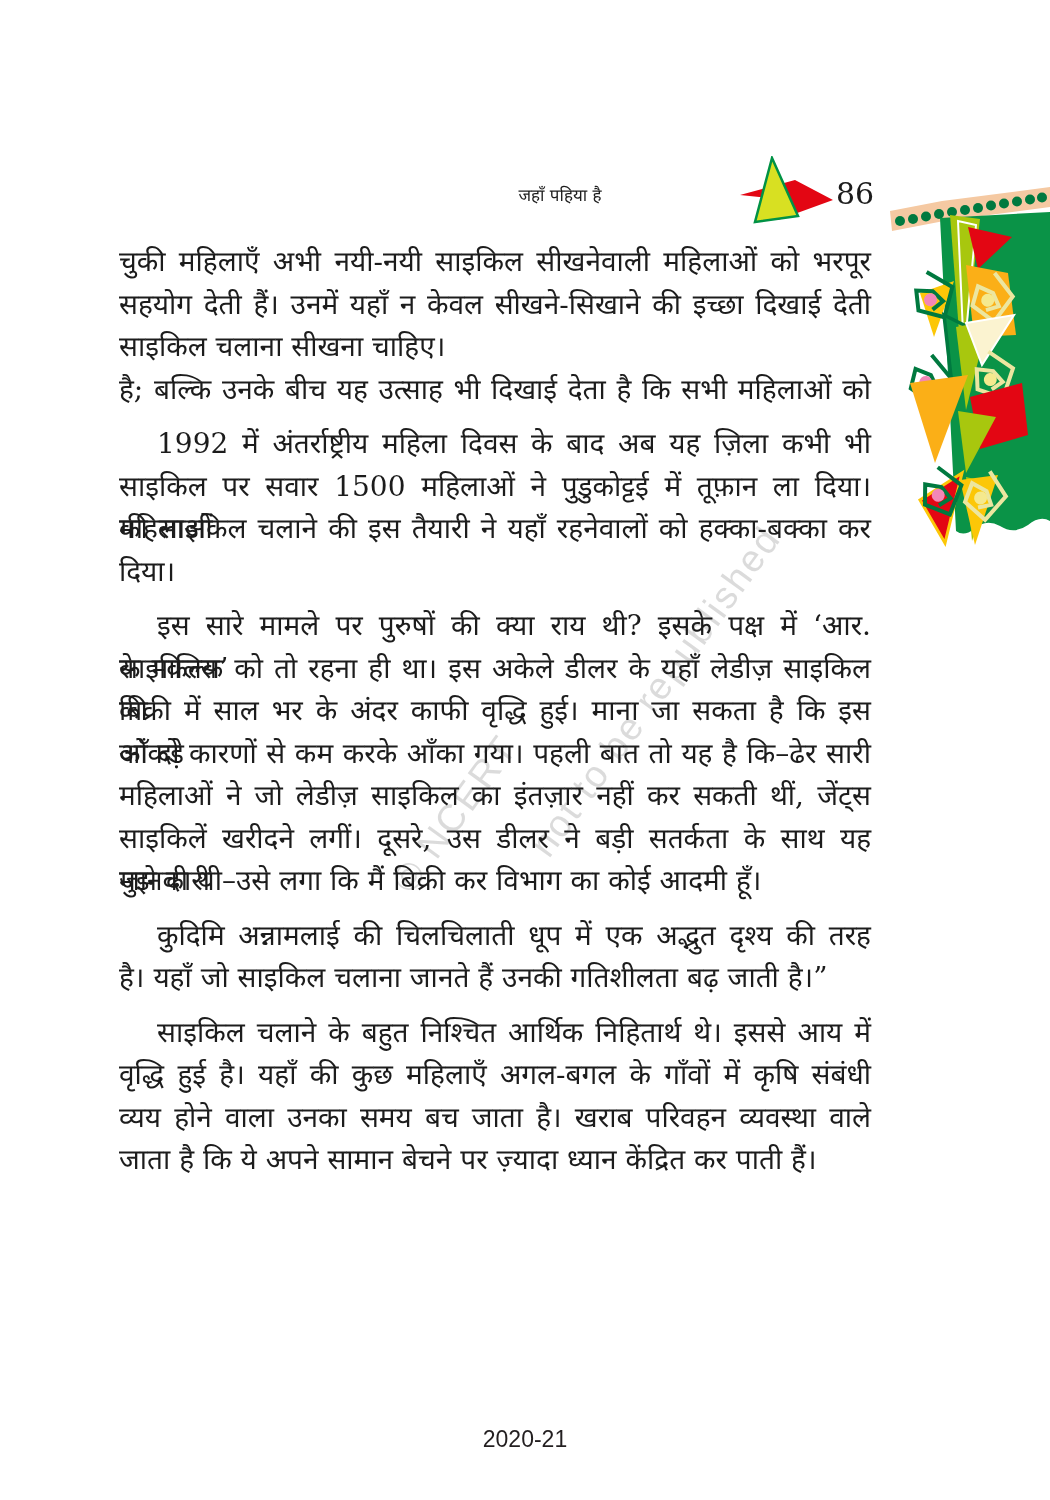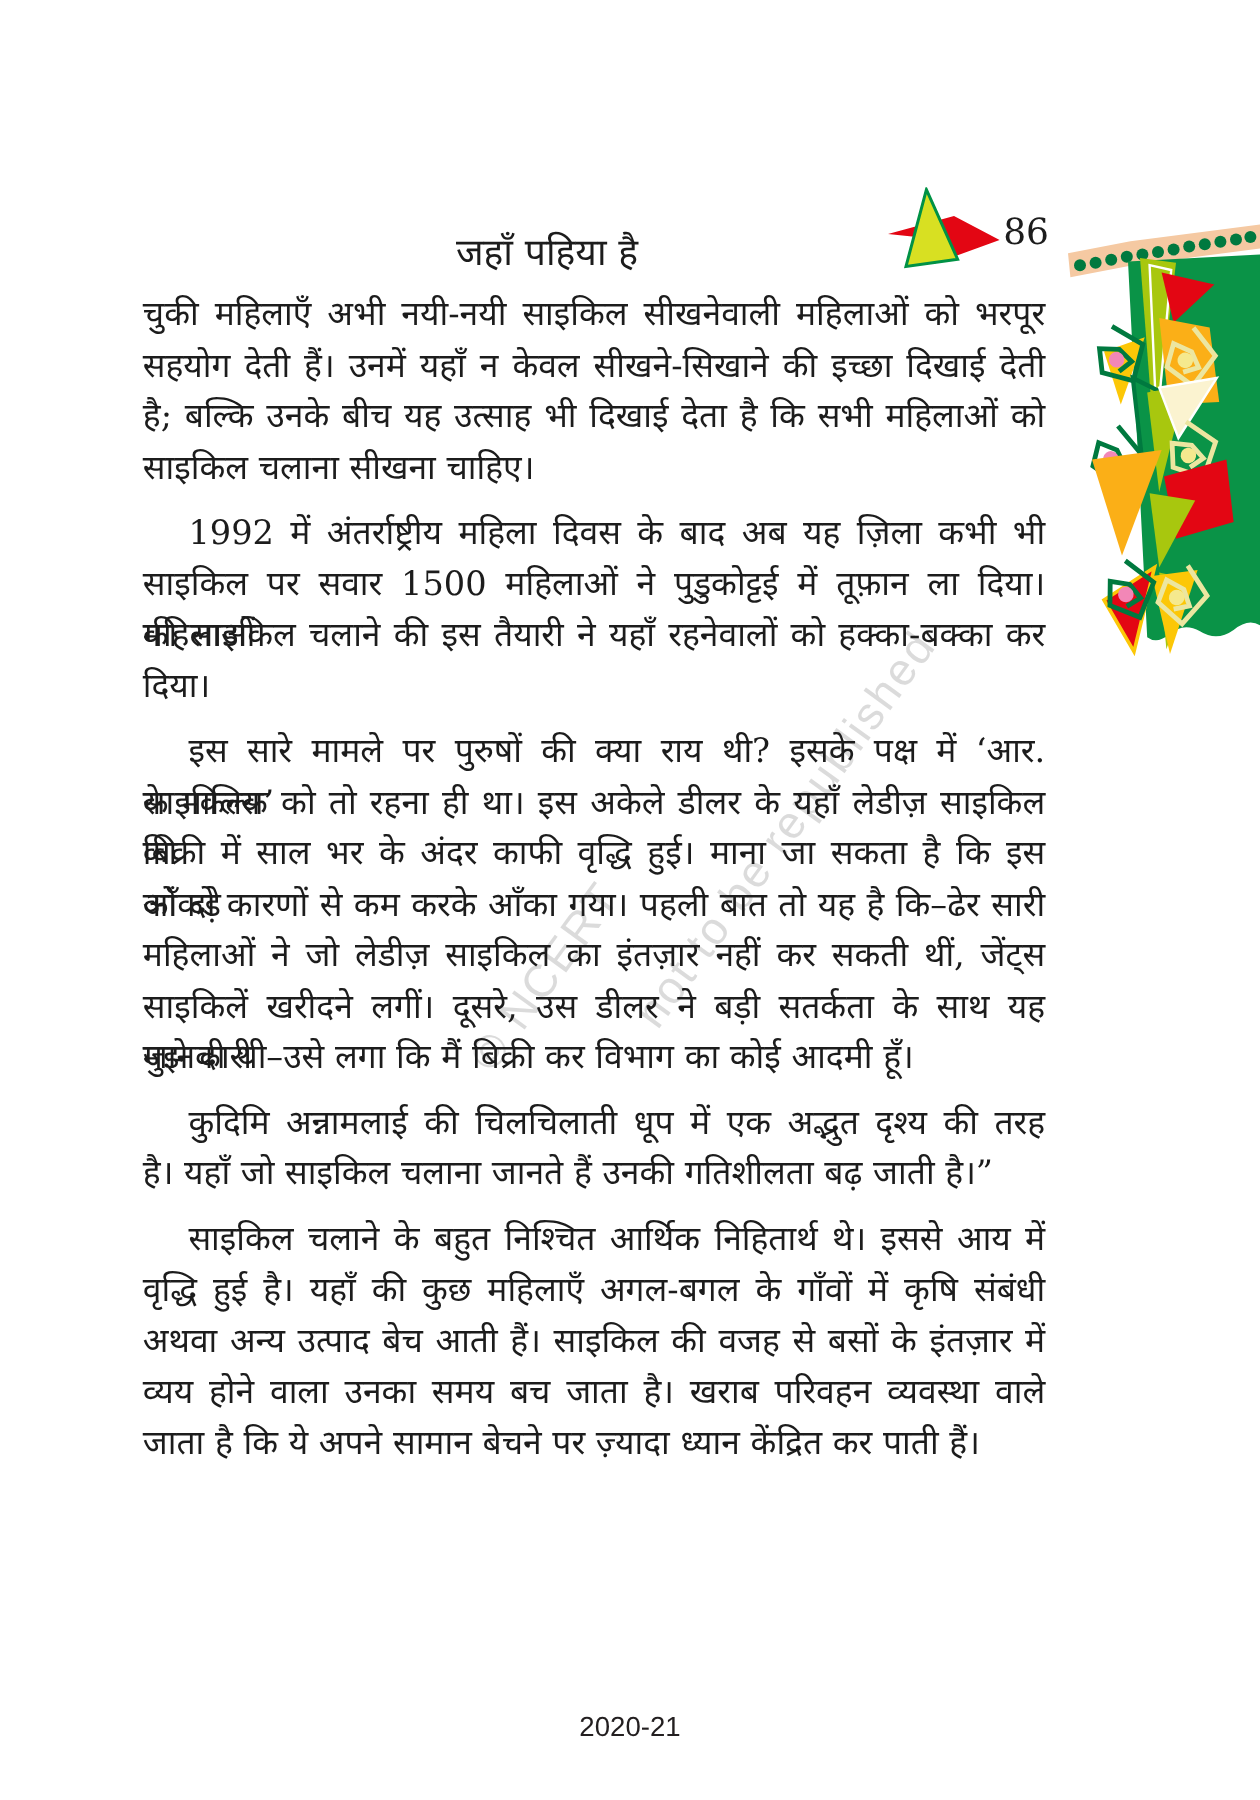--- a/index.html
+++ b/index.html
@@ -5,22 +5,22 @@
   html,body { margin:0; padding:0; background:#e8e8e8; }
   .page {
     position:relative; width:1050px; height:1500px; margin:0 auto;
     background:#ffffff; overflow:hidden;
     font-family:"DejaVu Serif","DejaVu Sans",serif;
     color:var(--c-text,#1c1c1c);
   }
 
   
   .chapter-title {
-    position:absolute; top:196px; left:380px; width:360px;
-    text-align:left; font-size:31px; line-height:30px; white-space:nowrap;
+    position:absolute; top:180px; left:380px; width:360px;
+    text-align:center; font-size:17px; line-height:30px; white-space:nowrap;
   }
   .logo-svg { position:absolute; top:156px; left:735px; }
   .page-number {
     position:absolute; top:176px; left:836px; width:60px;
     font-size:30px; line-height:36px;
   }
 
   
   .art-right { position:absolute; top:185px; left:890px; }
 
@@ -122,22 +122,22 @@
     <polygon points="70,295 108,290 85,360" style="fill:var(--c-yellow)"></polygon>
     <polygon points="72,288 30,315 55,358" style="fill:var(--c-red);stroke:var(--c-yellow);stroke-width:3"></polygon>
     <use href="#motif" transform="translate(52,308) rotate(-5)" style="stroke:var(--c-dot_green);fill:var(--c-pink)"></use>
     <use href="#motif" transform="translate(95,312) rotate(15)" style="stroke:var(--c-pale_yellow);fill:var(--c-pale_dot)"></use>
   </svg>
 
   <div class="text-block">
       <div class="para">
         <div class="line">चुकी महिलाएँ अभी नयी-नयी साइकिल सीखनेवाली महिलाओं को भरपूर</div>
         <div class="line">सहयोग देती हैं। उनमें यहाँ न केवल सीखने-सिखाने की इच्छा दिखाई देती</div>
+        <div class="line last">साइकिल चलाना सीखना चाहिए।</div>
         <div class="line">है; बल्कि उनके बीच यह उत्साह भी दिखाई देता है कि सभी महिलाओं को</div>
-        <div class="line last">साइकिल चलाना सीखना चाहिए।</div>
       </div>
       <div class="para">
         <div class="line first-indent">1992 में अंतर्राष्ट्रीय महिला दिवस के बाद अब यह ज़िला कभी भी</div>
         <div class="line">साइकिल पर सवार 1500 महिलाओं ने पुडुकोट्टई में तूफ़ान ला दिया। महिलाओं</div>
         <div class="line">की साइकिल चलाने की इस तैयारी ने यहाँ रहनेवालों को हक्का-बक्का कर</div>
         <div class="line last">दिया।</div>
       </div>
       <div class="para gap">
         <div class="line first-indent">इस सारे मामले पर पुरुषों की क्या राय थी? इसके पक्ष में ‘आर. साइकिल्स’</div>
         <div class="line">के मालिक को तो रहना ही था। इस अकेले डीलर के यहाँ लेडीज़ साइकिल की</div>
@@ -147,21 +147,20 @@
         <div class="line">साइकिलें खरीदने लगीं। दूसरे, उस डीलर ने बड़ी सतर्कता के साथ यह जानकारी</div>
         <div class="line last">मुझे दी थी–उसे लगा कि मैं बिक्री कर विभाग का कोई आदमी हूँ।</div>
       </div>
       <div class="para">
         <div class="line first-indent">कुदिमि अन्नामलाई की चिलचिलाती धूप में एक अद्भुत दृश्य की तरह</div>
         <div class="line last">है। यहाँ जो साइकिल चलाना जानते हैं उनकी गतिशीलता बढ़ जाती है।”</div>
       </div>
       <div class="para">
         <div class="line first-indent">साइकिल चलाने के बहुत निश्चित आर्थिक निहितार्थ थे। इससे आय में</div>
         <div class="line">वृद्धि हुई है। यहाँ की कुछ महिलाएँ अगल-बगल के गाँवों में कृषि संबंधी</div>
-        <div class="line">अथवा अन्य उत्पाद बेच आती हैं। साइकिल की वजह से बसों के इंतज़ार में</div>
         <div class="line">व्यय होने वाला उनका समय बच जाता है। खराब परिवहन व्यवस्था वाले</div>
         <div class="line last">जाता है कि ये अपने सामान बेचने पर ज़्यादा ध्यान केंद्रित कर पाती हैं।</div>
       </div>
     </div>
 
   <div class="footer-year">2020-21</div>
 
 </div>
 
 </body></html>

